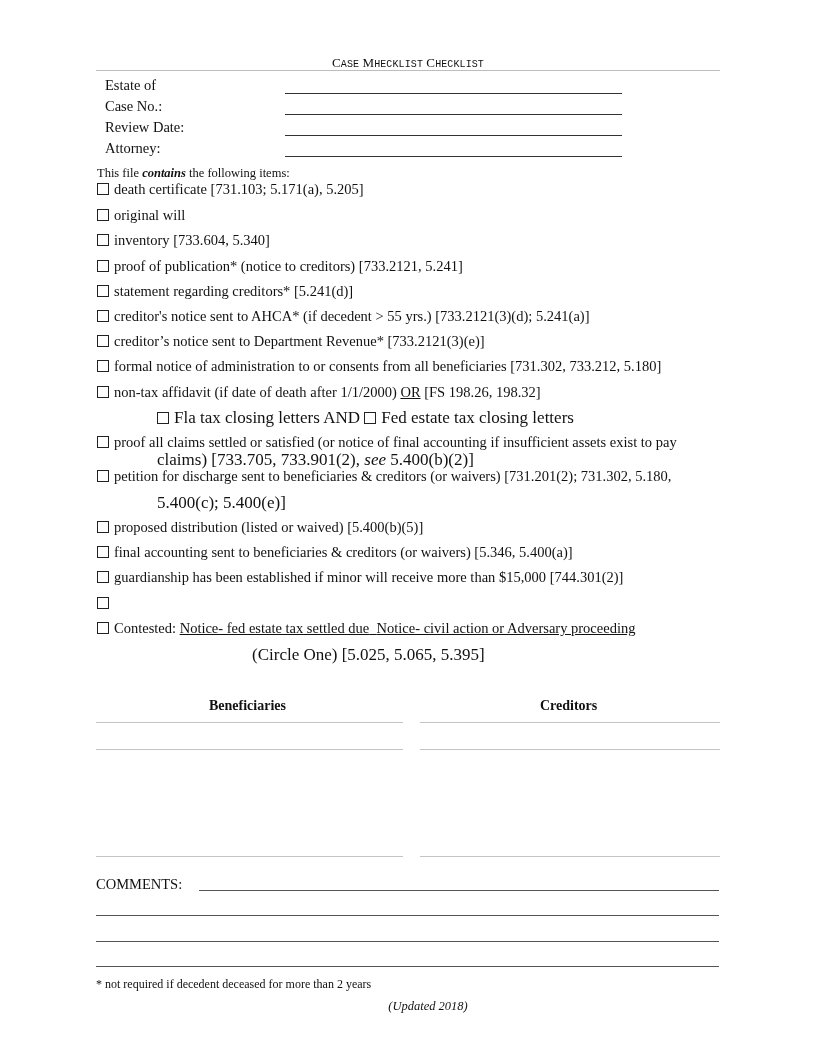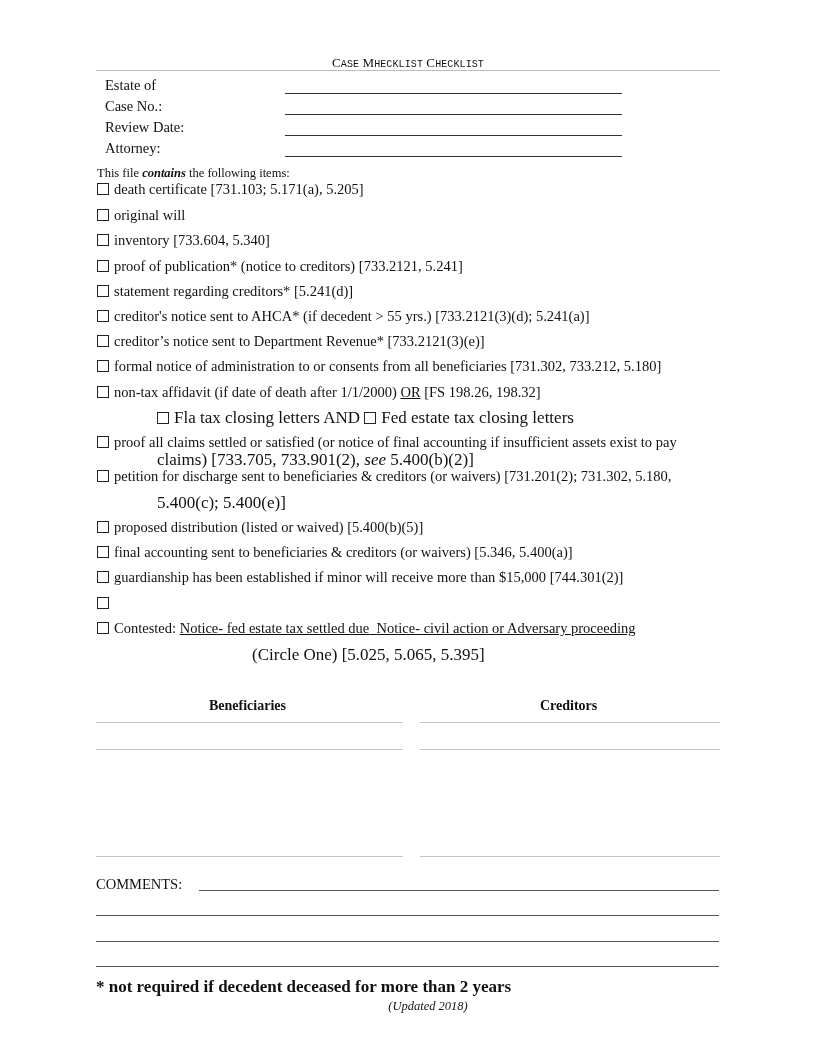--- a/index.html
+++ b/index.html
@@ -87,22 +87,21 @@
       border-top: 1px solid #555;
     }
     .comments-label {
       top: 876px;
       left: 96px;
       font-size: 14.5px;
     }
     .footnote {
       top: 977px;
       left: 96px;
-      font-size: 17px;
-      font-weight: bold;
+      font-size: 12px;
     }
     .updated {
       top: 999px;
       left: 0;
       width: 816px;
       text-align: center;
       font-size: 12.5px;
       font-style: italic;
       padding-left: 20px;
     }

